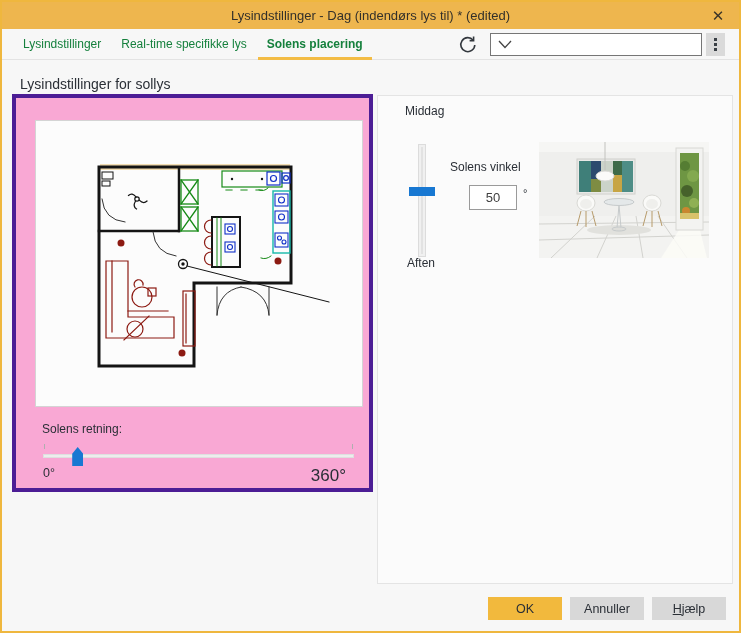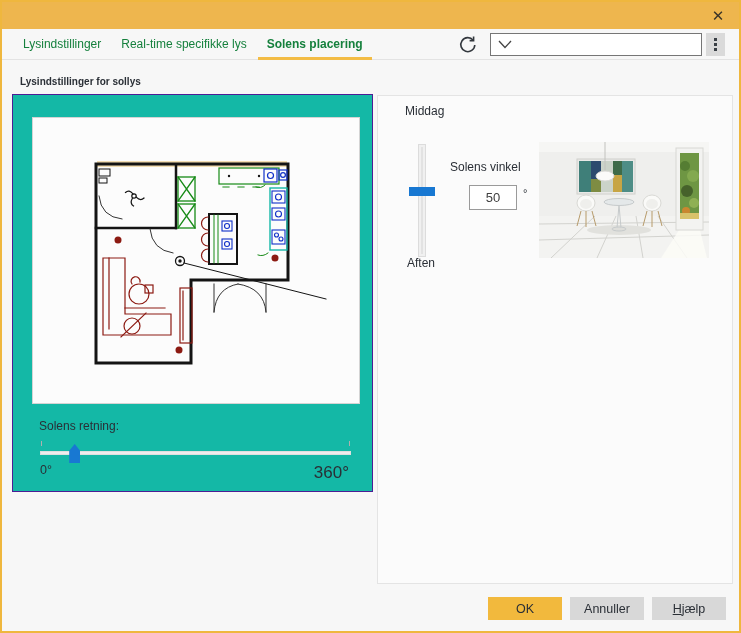--- a/index.html
+++ b/index.html
@@ -44,24 +44,24 @@
     padding:0 7px; cursor:pointer;
   }
   .preset-dropdown .val { font-size:12px; font-style:italic; color:#2A2F36; flex:1; overflow:hidden; white-space:nowrap; }
   .more-btn {
     position:absolute; left:704px; top:31px; width:19px; height:23px;
     background:#DADADA; border:none; cursor:pointer;
     display:flex; flex-direction:column; align-items:center; justify-content:center; gap:2px;
   }
   .more-btn i { width:3px; height:3px; background:#3A4046; display:block; }
   
-  .group-heading { position:absolute; left:18px; top:74px; font-size:10px; font-weight:bold; color:#2A2F36; }
+  .group-heading { position:absolute; left:18px; top:74px; font-size:14px; font-weight:normal; color:#2A2F36; }
   .left-box {
     position:absolute; left:10px; top:92px; width:361px; height:398px;
-    background:#14b8a6; border:1px solid #4c1d95;padding-left:40px;
+    background:#f9a8d4; border:4px solid #4c1d95;padding-left:40px;
   }
   .plan-panel {
     position:absolute; left:19px; top:22px; width:328px; height:287px;
     background:#FCFCFC; border:1px solid #D4D4D4; overflow:hidden;
   }
   .dir-label { position:absolute; left:26px; top:324px; font-size:12px; color:#2A2F36; }
   .hslider { position:absolute; left:27px; top:344px; width:311px; height:26px; cursor:pointer; }
   .hslider .tick { position:absolute; top:2px; width:1px; height:5px; background:#AFAFAF; }
   .hslider .tick.min { left:1px; } .hslider .tick.max { right:1px; }
   .hslider .track { position:absolute; left:0; right:0; top:12px; height:4px; background:#EDEDED; border:1px solid #DFDFDF; }
@@ -100,20 +100,21 @@
   .btn-cancel { left:568px; background:#D8D8D8; }
   .btn-help { left:650px; background:#D8D8D8; }
   .btn-help u { text-decoration:underline; }
 </style>
 </head>
 <body>
 
 <div class="dialog">
 
   <div class="titlebar">
+    <span class="title">Lysindstillinger - Dag (indendørs lys til) * (edited)</span>
     <button class="close-btn">✕</button>
   </div>
 
   <div class="tabbar">
     <div class="tab">Lysindstillinger</div>
     <div class="tab">Real-time specifikke lys</div>
     <div class="tab active">Solens placering</div>
   </div>
 
   <button class="refresh-btn">

